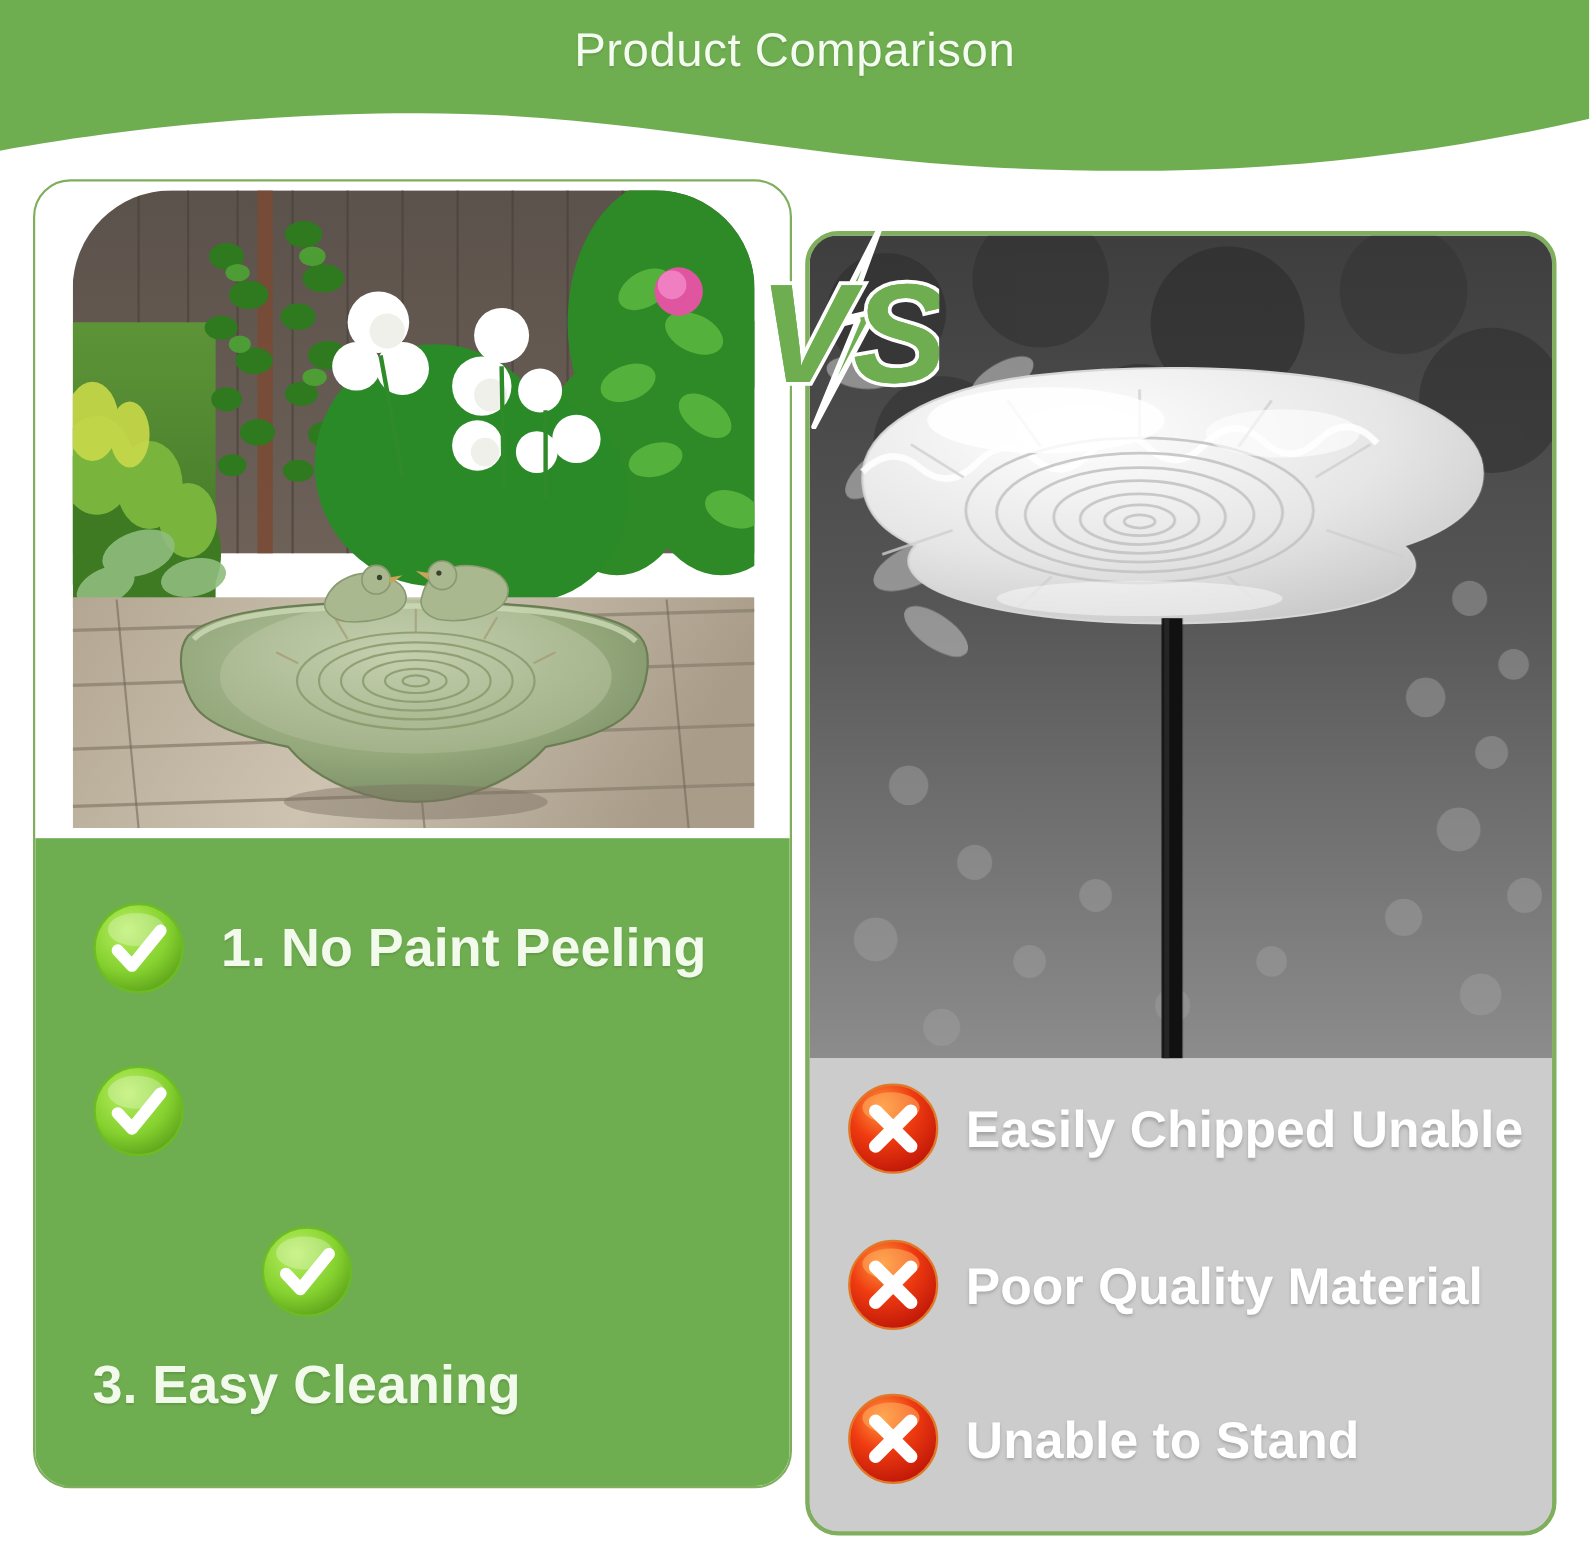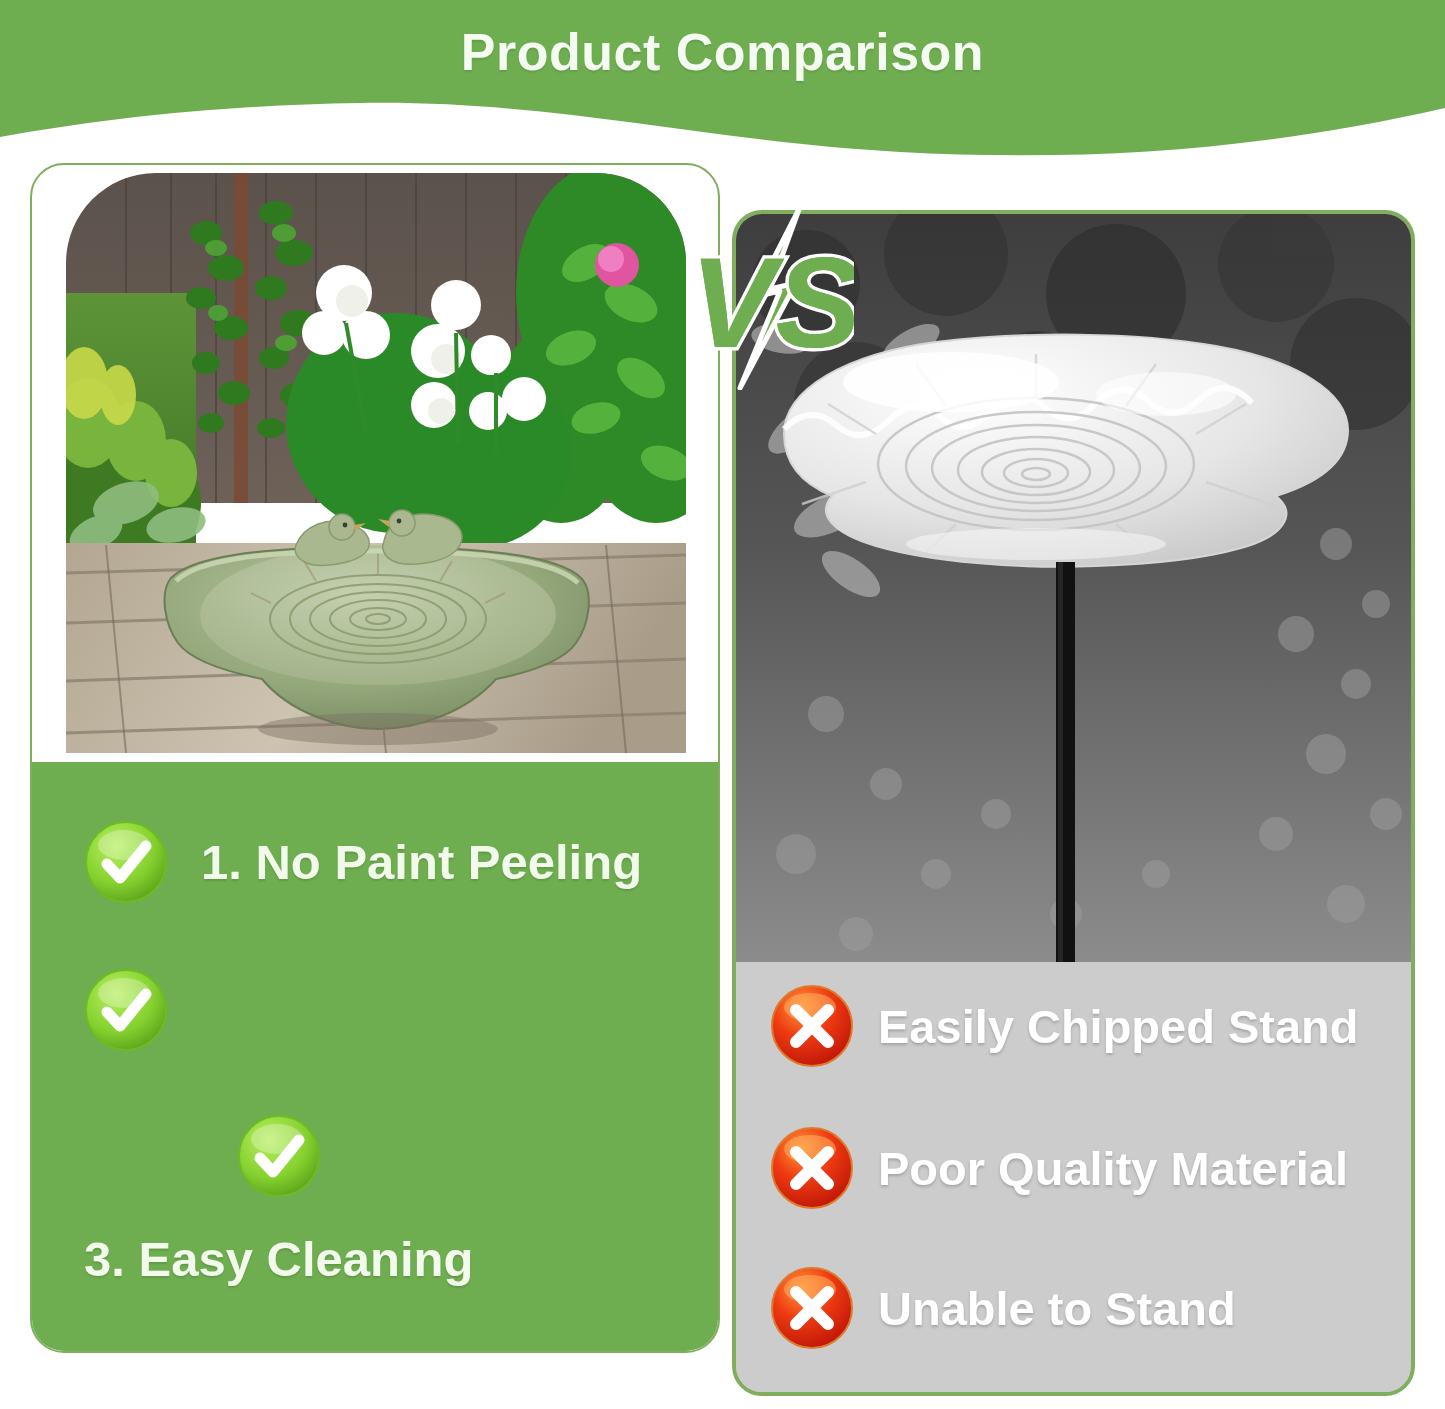--- a/index.html
+++ b/index.html
@@ -7,21 +7,21 @@
     width:1445px;height:1409px;position:relative;overflow:hidden;
     font-family:"Liberation Sans","DejaVu Sans",sans-serif;
   }
   .stage{position:absolute;inset:0;background:#ffffff;}
 
   
   .header-banner{position:absolute;left:0;top:0;width:1445px;height:160px;}
   .header-banner svg{position:absolute;left:0;top:0;}
   .header-title{
     position:absolute;left:0;top:22px;width:1445px;text-align:center;
-    font-size:52px;font-weight:bold;color:#f4fbf0;letter-spacing:0.5px;
+    font-size:43px;font-weight:normal;color:#f4fbf0;letter-spacing:0.5px;
     text-shadow:0 2px 2px rgba(0,0,0,.10);
   }
 
   
   .left-card{
     position:absolute;left:30px;top:163px;width:690px;height:1190px;
     border:2px solid #7fae5c;border-radius:34px;background:#ffffff;
     box-sizing:border-box;overflow:hidden;
   }
   .left-photo-wrap{
@@ -414,21 +414,21 @@
                 <stop offset="0" stop-color="#ff9a3d"></stop>
                   <stop offset=".42" stop-color="#ef3b11"></stop>
                 <stop offset="1" stop-color="#b30d06"></stop>
               </radialGradient>
             </defs>
             <circle cx="42" cy="42" r="40" fill="url(#crg)" stroke="#e07a2a" stroke-width="2"></circle>
             <ellipse cx="40" cy="23" rx="26" ry="14" fill="#ffb061" opacity=".55"></ellipse>
             <path d="M26,26 L58,58 M58,26 L26,58" stroke="#ffffff" stroke-width="12" stroke-linecap="round"></path>
           </svg>
         </span>
-        <span class="con-text">Easily Chipped Stand</span>
+        <span class="con-text">Easily Chipped Unable</span>
       </div>
 
       <div class="con-row r2">
         <span class="badge">
           <svg width="84" height="84" viewBox="0 0 84 84">
             <circle cx="42" cy="42" r="40" fill="url(#crg)" stroke="#e07a2a" stroke-width="2"></circle>
             <ellipse cx="40" cy="23" rx="26" ry="14" fill="#ffb061" opacity=".55"></ellipse>
             <path d="M26,26 L58,58 M58,26 L26,58" stroke="#ffffff" stroke-width="12" stroke-linecap="round"></path>
           </svg>
         </span>

